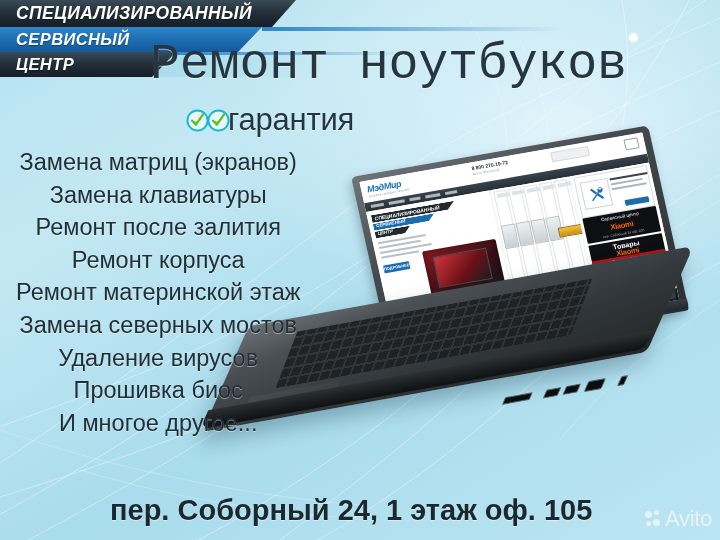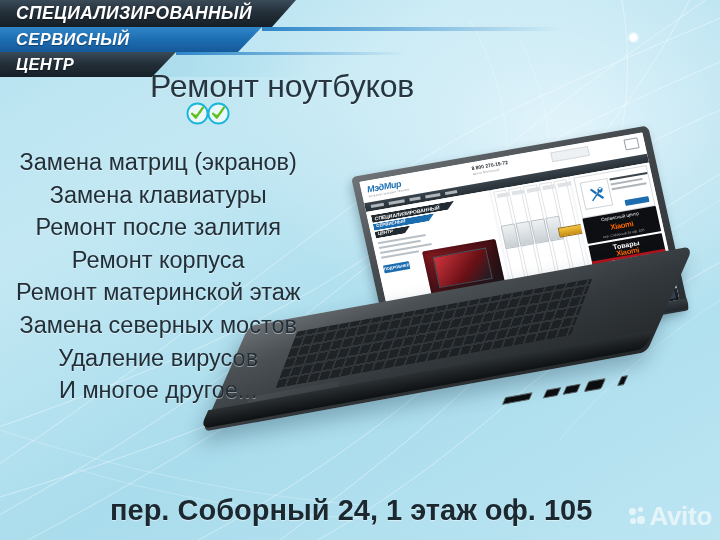--- a/index.html
+++ b/index.html
@@ -62,24 +62,25 @@
     background:linear-gradient(90deg,#2f86c9,rgba(150,212,236,0));
   }
   .sliver-c{
     position:absolute;left:150px;top:55px;width:190px;height:22px;z-index:4;
     background:linear-gradient(100deg,#a9dcec 0%,rgba(169,220,236,0) 85%);
     clip-path:polygon(24px 0, 190px 0, 166px 100%, 0 100%);
   }
 
   
   .headline{
-    position:absolute;left:150px;top:68px;z-index:7;
-    font-size:32px;font-weight:normal;color:#263640;
+    position:absolute;left:150px;top:36px;z-index:7;
+    font-size:50px;font-weight:normal;color:#263640;
     letter-spacing:-.2px;white-space:nowrap;
     text-shadow:0 1px 0 rgba(255,255,255,.55);
+    font-family:Liberation Mono, monospace;
   }
   .subline{
     position:absolute;left:186px;top:102px;z-index:7;
     display:flex;align-items:center;white-space:nowrap;
   }
   .subline .word{
     font-size:31px;color:#263640;letter-spacing:-.2px;
     text-shadow:0 1px 0 rgba(255,255,255,.5);
   }
   .check{
@@ -109,21 +110,21 @@
   .avito{
     position:absolute;right:8px;bottom:8px;z-index:9;
     display:flex;align-items:center;gap:3px;opacity:.62;
   }
   .avito-dots{position:relative;width:17px;height:19px;}
   .avito-dots i{position:absolute;display:block;border-radius:50%;background:#ffffff;}
   .avito-dots i:nth-child(1){width:7px;height:7px;left:0;top:1px;}
   .avito-dots i:nth-child(2){width:5px;height:5px;left:9px;top:0px;}
   .avito-dots i:nth-child(3){width:5.5px;height:5.5px;left:1px;top:11px;}
   .avito-dots i:nth-child(4){width:7.5px;height:7.5px;left:8px;top:9px;}
-  .avito-word{font-size:26px;font-weight:bold;color:#ffffff;letter-spacing:-.3px;}
+  .avito-word{font-size:22px;font-weight:normal;color:#ffffff;letter-spacing:-.3px;}
 
   
   .laptop{position:absolute;left:196px;top:160px;width:500px;height:330px;z-index:5;}
 
   
   .lid{
     position:absolute;left:196px;top:12px;width:300px;height:190px;
     background:linear-gradient(160deg,#6e7478 0%,#44494d 35%,#2a2e31 100%);
     border-radius:5px 6px 3px 3px;
     transform:rotate(-15.5deg) skewY(5.6deg) skewX(-3deg);
@@ -388,30 +389,32 @@
         <path d="M6.4 12.2 L10.3 16.4 L17.8 5.6" fill="none" stroke="#62c01e" stroke-width="2.4" stroke-linecap="round" stroke-linejoin="round"></path>
       </svg>
     </span>
     <span class="check">
       <svg width="23" height="23" viewBox="0 0 24 24">
         <circle cx="12" cy="12" r="10.5" fill="#e9f7fb" stroke="#19b6d8" stroke-width="2"></circle>
         <path d="M6.4 12.2 L10.3 16.4 L17.8 5.6 L15.2 11.4 L10.4 13.3 Z" fill="#62c01e"></path>
         <path d="M6.4 12.2 L10.3 16.4 L17.8 5.6" fill="none" stroke="#62c01e" stroke-width="2.4" stroke-linecap="round" stroke-linejoin="round"></path>
       </svg>
     </span>
+    <span class="word">гарантия</span>
   </div>
 
   <ul class="services">
     <li>Замена матриц (экранов)</li>
     <li>Замена клавиатуры</li>
     <li>Ремонт после залития</li>
     <li>Ремонт корпуса</li>
     <li>Ремонт материнской этаж</li>
     <li>Замена северных мостов</li>
     <li>Удаление вирусов</li>
+    <li>Прошивка биос</li>
     <li>И многое другое...</li>
   </ul>
 
   <div class="laptop">
 
     <div class="lid">
       <div class="screen">
         <div class="site">
 
           <div class="site-top">

